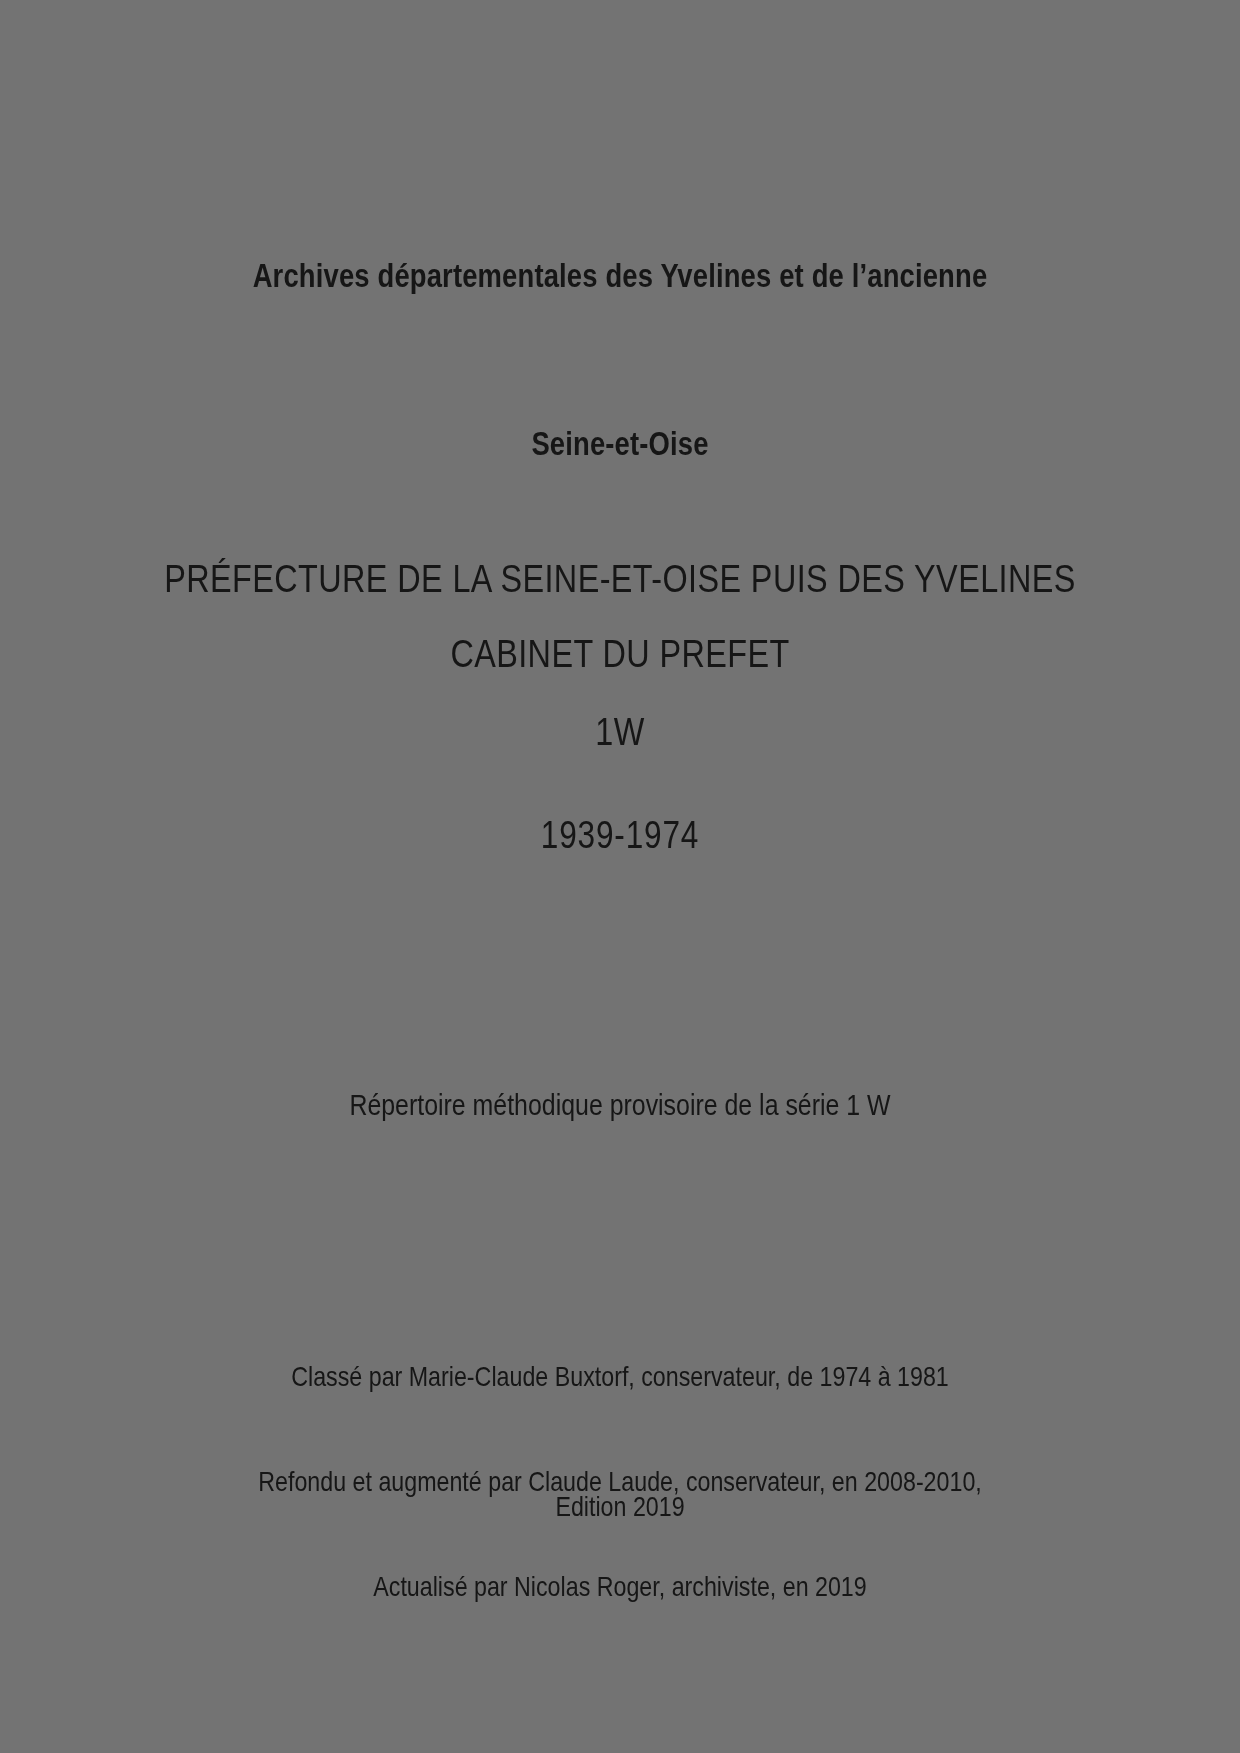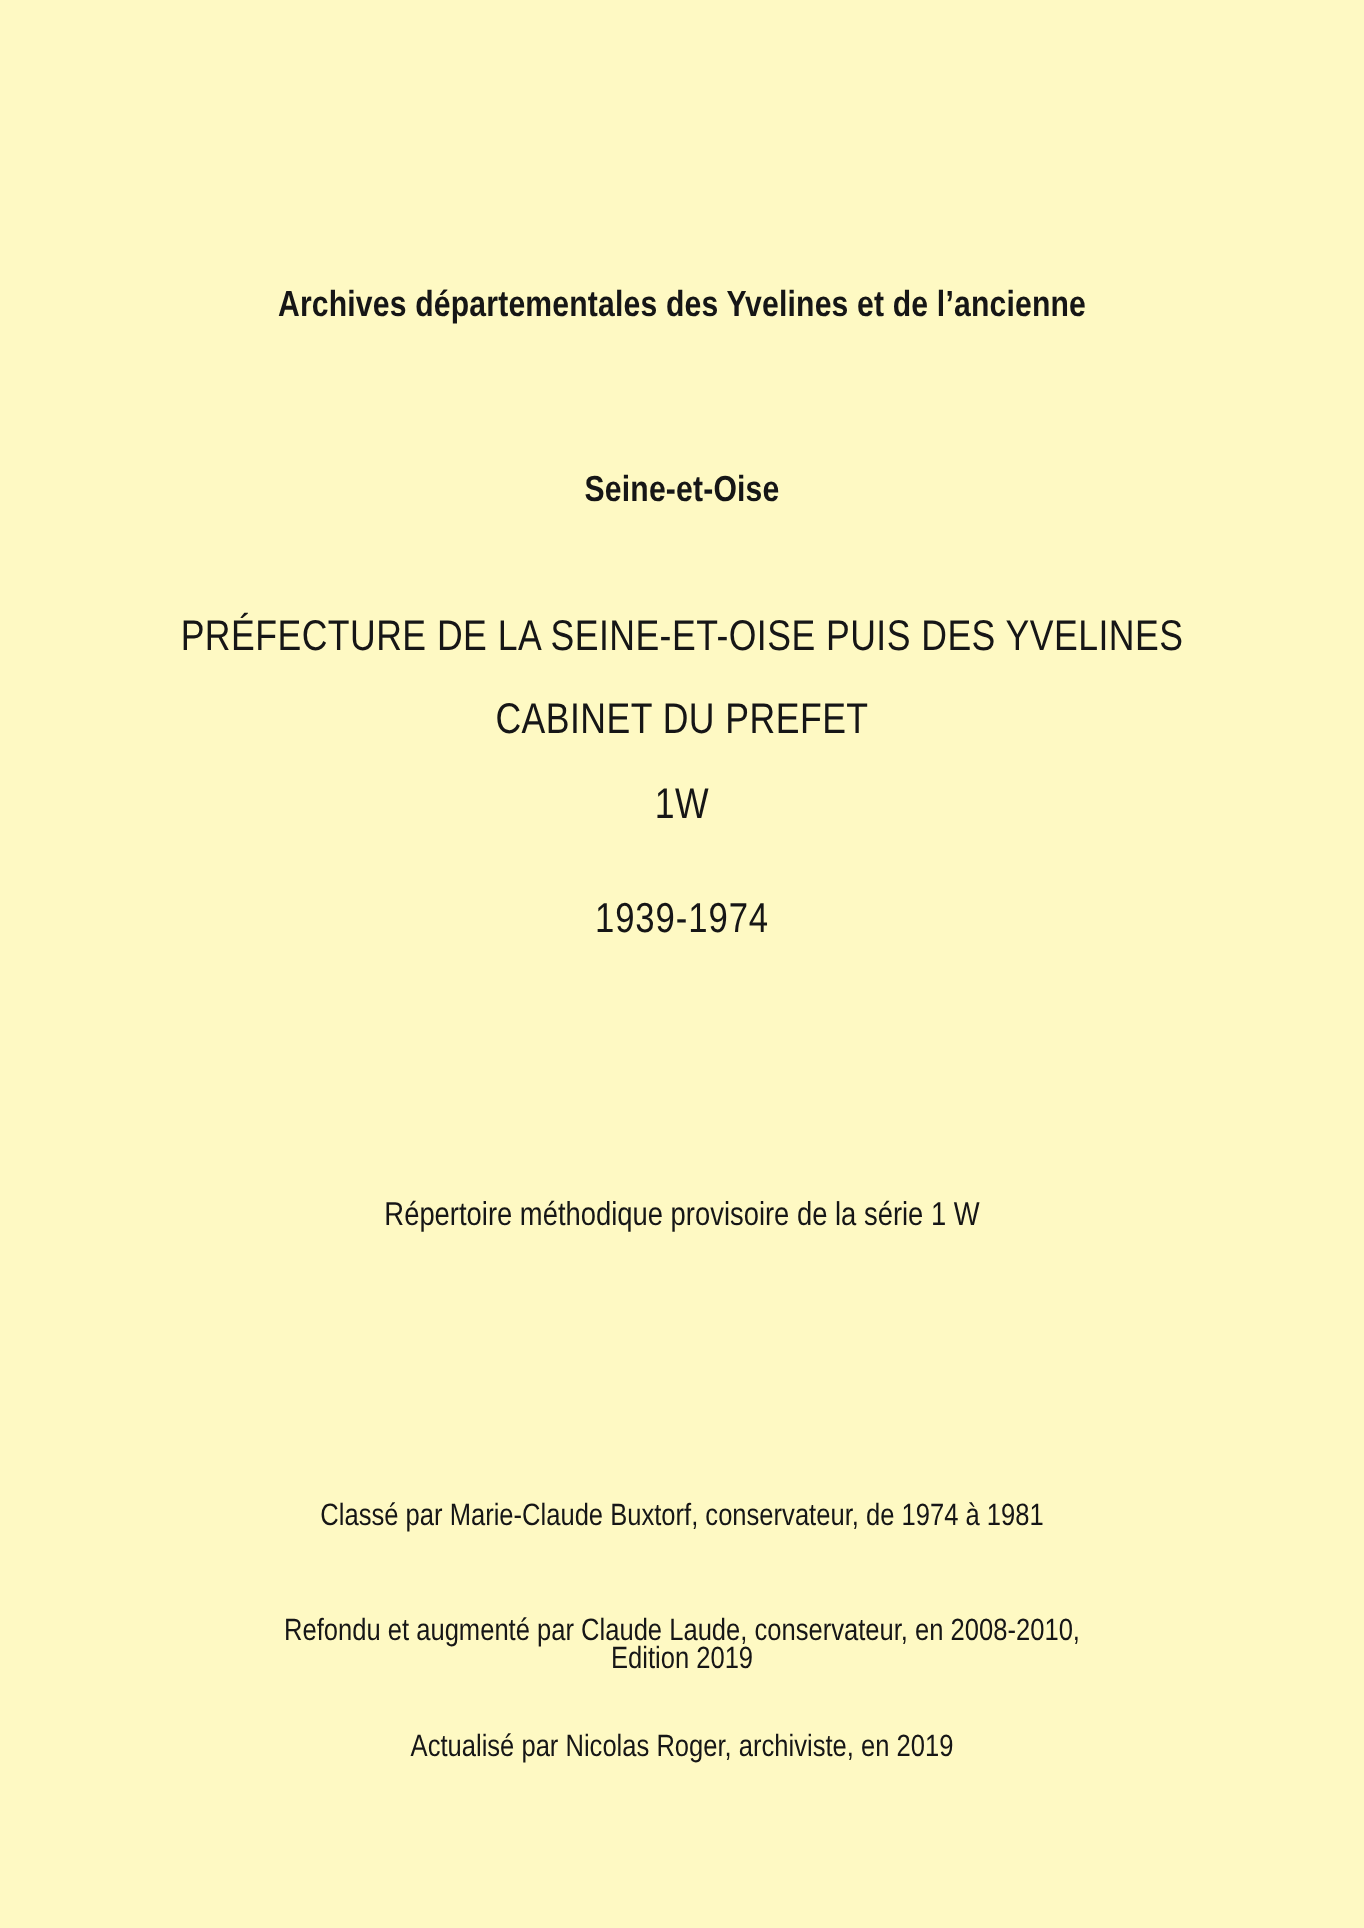--- a/index.html
+++ b/index.html
@@ -4,21 +4,21 @@
 <style>
   html, body {
     margin: 0;
     padding: 0;
     background: #ffffff;
   }
   .page {
     position: relative;
     width: 1240px;
     height: 1753px;
-    background: #fef9c3;
+    background: #737373;
     color: #161616;
     font-family: "Liberation Sans", sans-serif;
     overflow: hidden;
   }
   .block {
     position: absolute;
     left: 0;
     width: 100%;
     text-align: center;
     white-space: pre-wrap;

